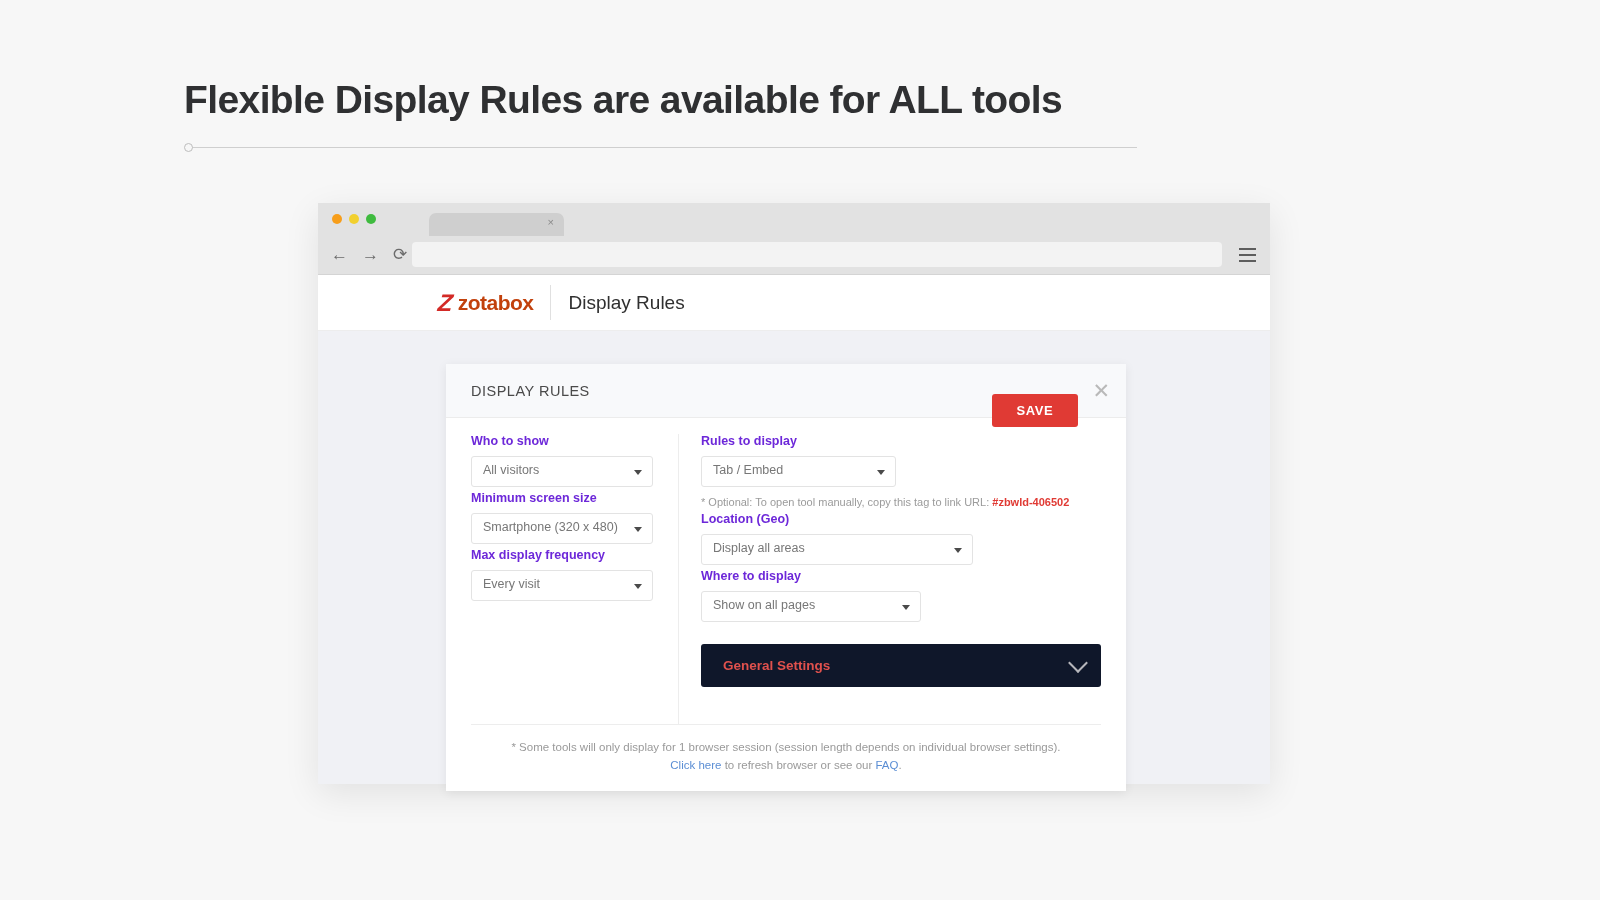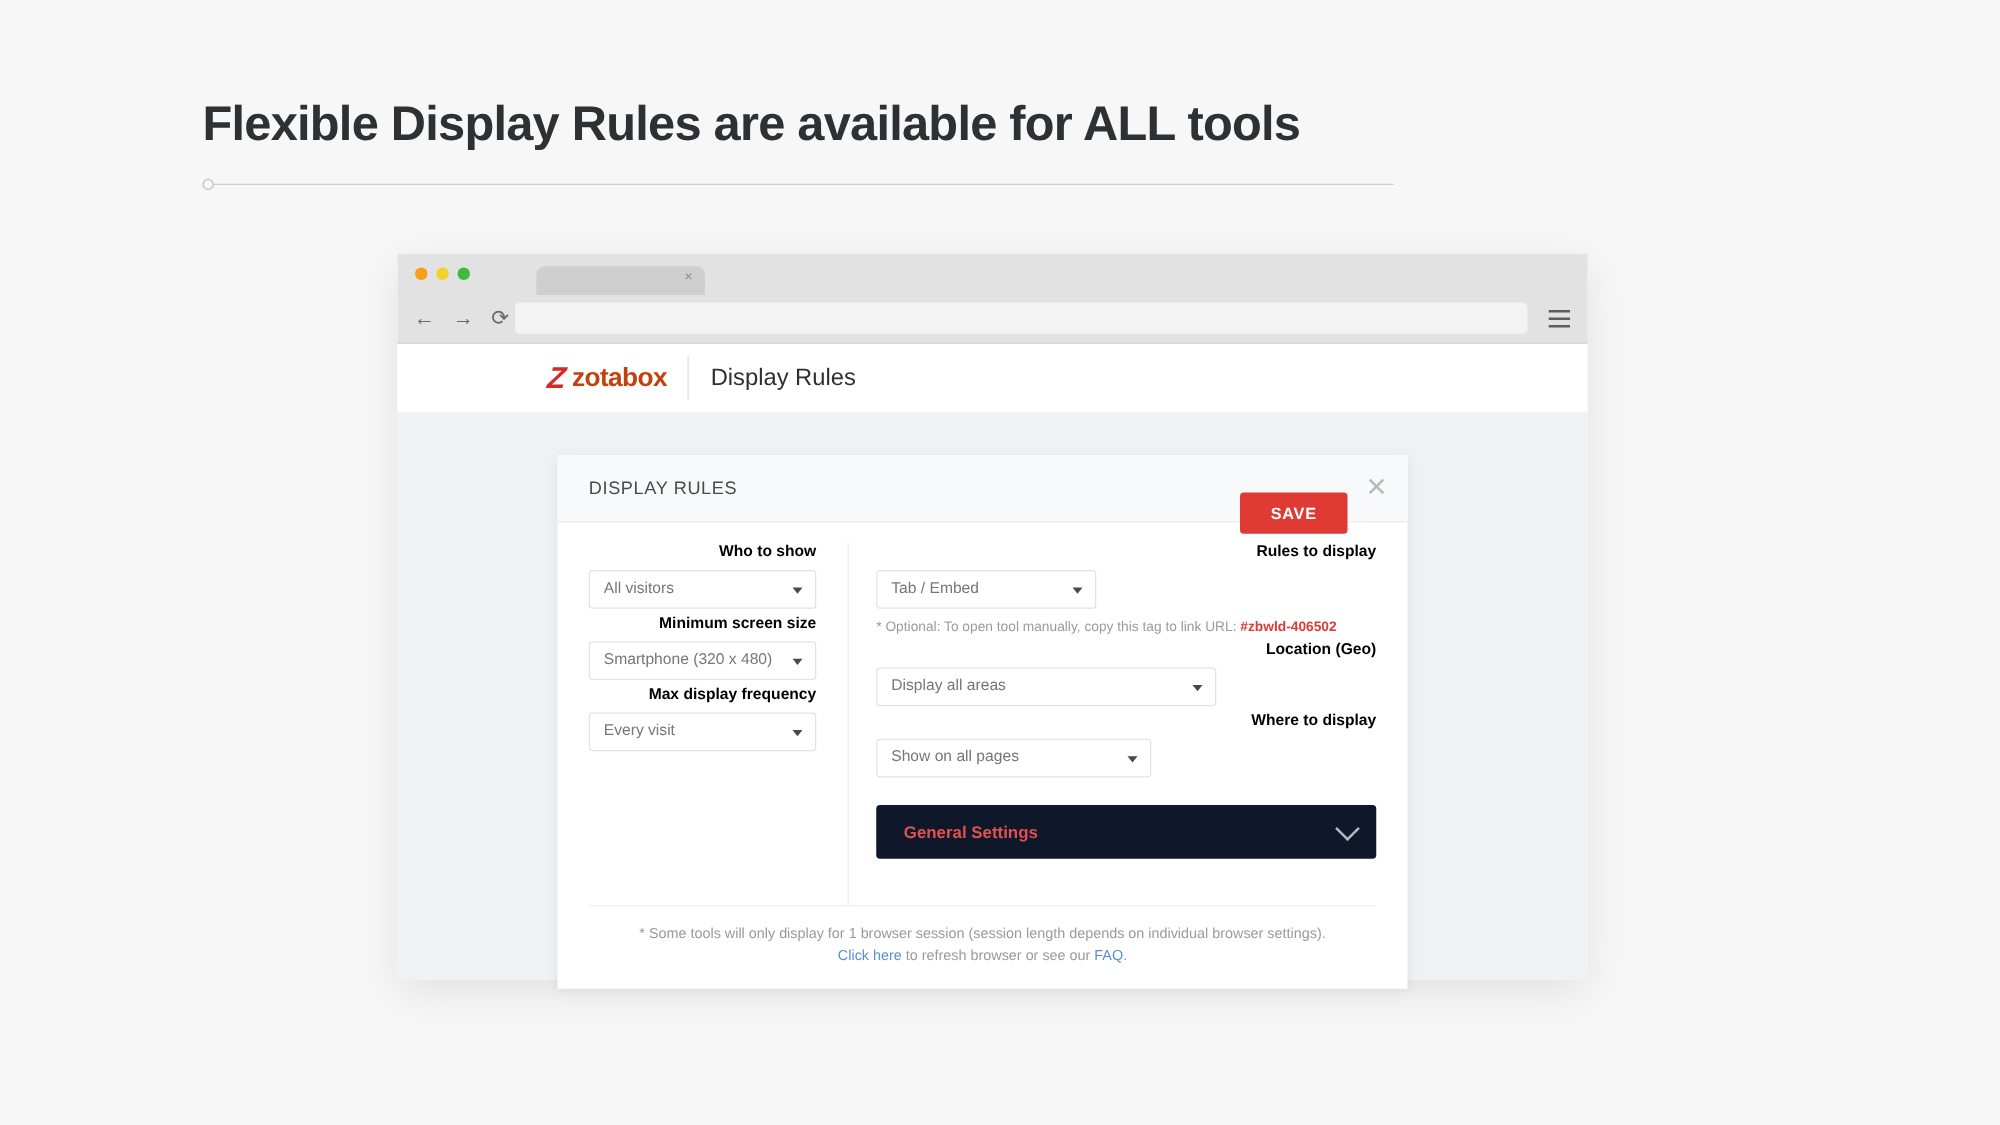--- a/index.html
+++ b/index.html
@@ -8,21 +8,21 @@
     width: 1600px;
     height: 900px;
     background: #f7f7f7;
     font-family: "Liberation Sans", sans-serif;
     overflow: hidden;
   }
 
   
   .headline-wrap {
     position: absolute;
-    left: 162px;
+    left: 184px;
     top: 78px;
     width: 960px;
   }
   .headline {
     font-size: 39px;
     font-weight: bold;
     color: #2f3032;
     letter-spacing: -0.6px;
     line-height: 1.15;
     margin: 0;
@@ -239,23 +239,22 @@
   }
   .col-right {
     flex: 1;
     padding: 0 25px 14px 22px;
     box-sizing: border-box;
   }
 
   .field-label {
     font-size: 12.5px;
     font-weight: bold;
-    color: #000000;
+    color: #6d28d9;
     margin: 4px 0 8px 0;
-    text-align: right;
   }
   .col-left .field-label:first-child,
   .col-right .field-label:first-child { margin-top: 0; }
 
   .select {
     position: relative;
     border: 1px solid #e3e3e3;
     border-radius: 3px;
     background: #ffffff;
     height: 31px;
@@ -274,21 +273,21 @@
   .select .caret {
     position: absolute;
     right: 10px;
     top: 50%;
     margin-top: -2px;
     width: 0; height: 0;
     border-left: 4px solid transparent;
     border-right: 4px solid transparent;
     border-top: 5px solid #4a4a4a;
   }
-  .sel-when { width: 176px; }
+  .sel-when { width: 195px; }
   .sel-geo  { width: 272px; }
   .sel-where{ width: 220px; }
 
   .optional-note {
     font-size: 11px;
     color: #9b9b9b;
     margin: 9px 0 2px 0;
   }
   .optional-note .tag {
     color: #e03a34;

